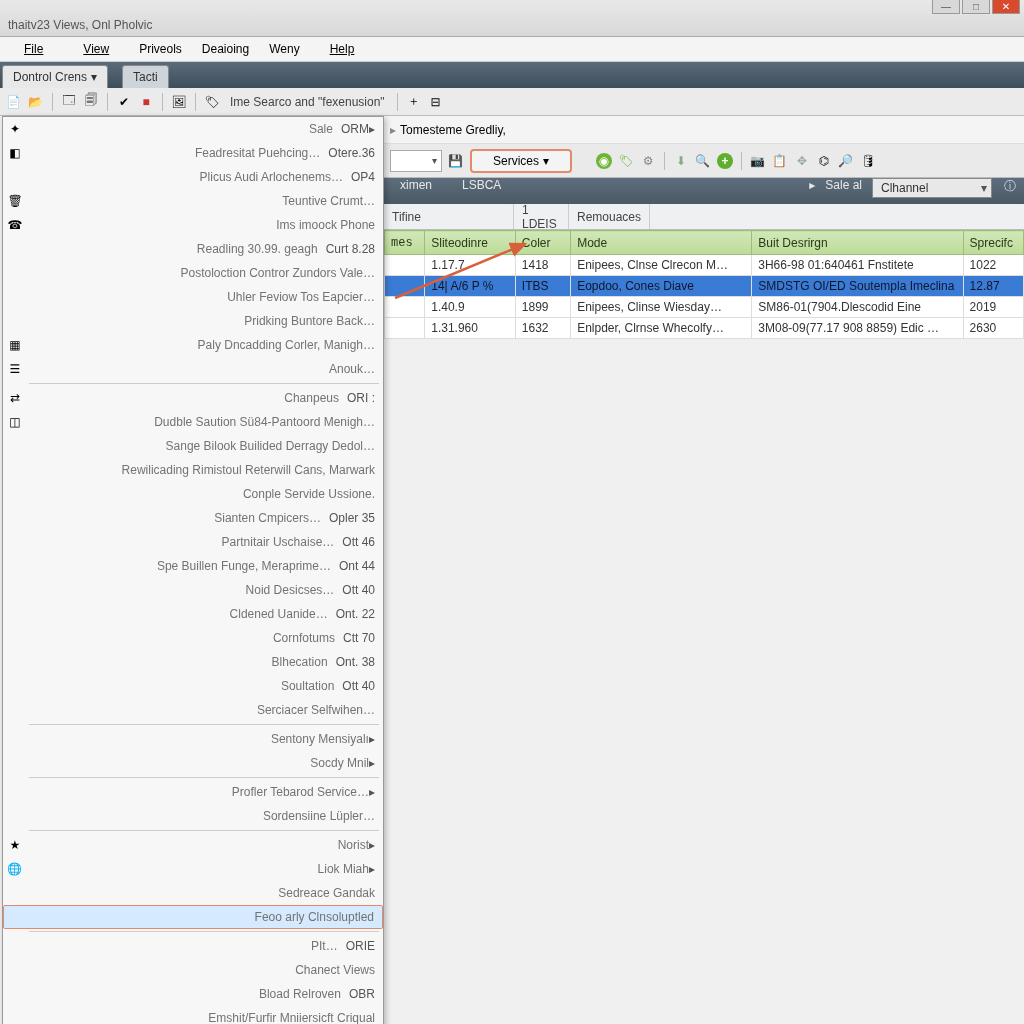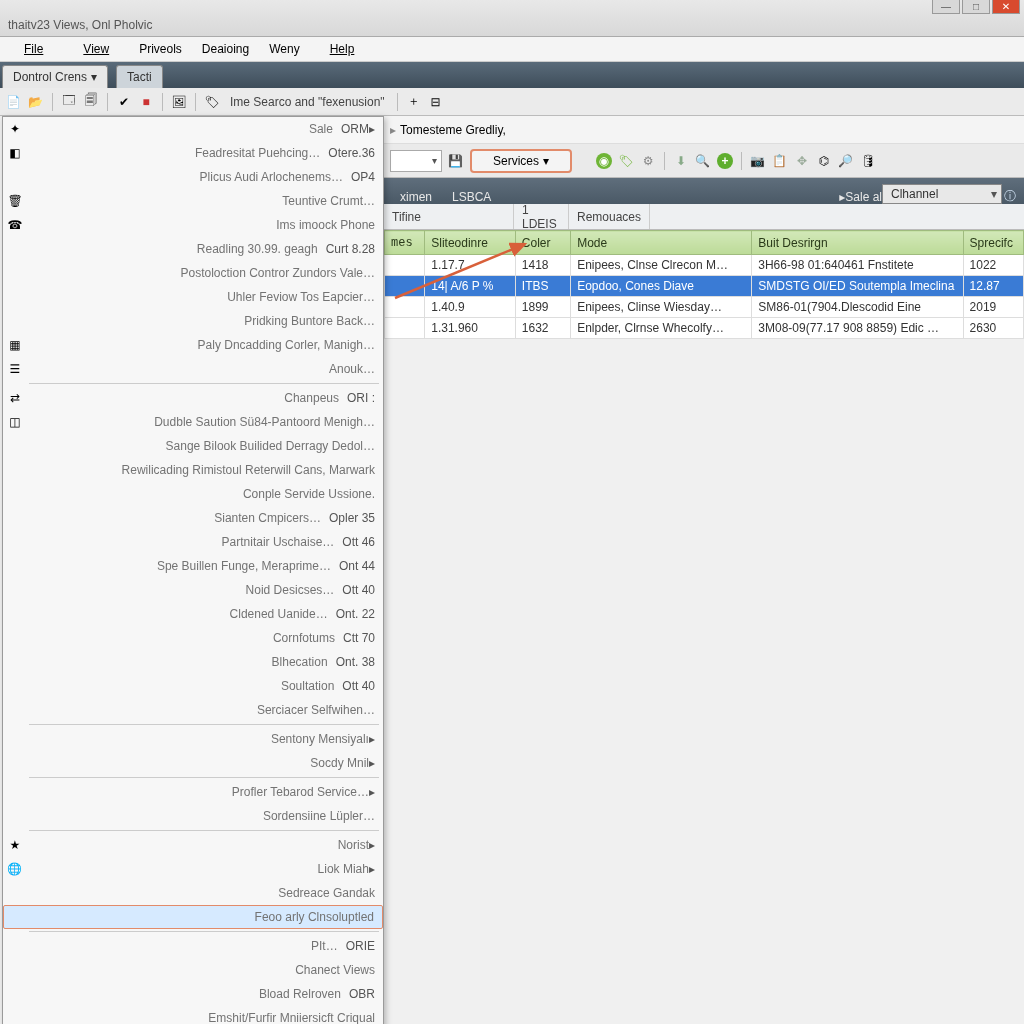--- a/index.html
+++ b/index.html
@@ -2,21 +2,21 @@
 <html><head>
 <meta charset="utf-8">
 <style>
 * { margin:0; padding:0; box-sizing:border-box; font-family:Tahoma,Segoe UI,sans-serif; font-size:12px; }
 body { background:#f0f0f0; width:1024px; height:1024px; overflow:hidden; position:relative; }
 .title-bar { height:19px; background:linear-gradient(#e8e8e8,#d8d8d8); border-bottom:1px solid #aaa; padding:18px 8px; color:#555; font-size:11px; }
 .menu-bar { height:25px; background:#f4f4f4; border-bottom:1px solid #ccc; display:flex; align-items:center; padding:0 4px; }
 .menu-bar span { padding:4px 10px; cursor:default; }
 .menu-bar span .ul { text-decoration:underline; }
 .tabs-bar { height:26px; background:linear-gradient(#5a6b7a,#3e4d5a); display:flex; align-items:flex-end; padding-left:2px; }
-.tab { background:#e8e8e8; color:#333; padding:4px 10px; border:1px solid #888; border-bottom:none; border-radius:3px 3px 0 0; margin-right:8px; display:flex; align-items:center; gap:4px; }
+.tab { background:#e8e8e8; color:#333; padding:4px 10px; border:1px solid #888; border-bottom:none; border-radius:3px 3px 0 0; margin-right:14px; display:flex; align-items:center; gap:4px; }
 .tab.inactive { background:#cdd4da; }
 .toolbar { height:28px; background:#ebebeb; border-bottom:1px solid #bbb; display:flex; align-items:center; padding:0 6px; gap:6px; }
 .tb-ico { width:16px; height:16px; display:inline-flex; align-items:center; justify-content:center; }
 .tb-sep { width:1px; height:18px; background:#bbb; margin:0 2px; }
 .tb-text { color:#444; padding:0 4px; }
 .content { position:relative; height:926px; }
 .dropdown-menu { position:absolute; left:2px; top:0; width:382px; background:#f7f7f7; border:1px solid #9a9a9a; box-shadow:2px 2px 6px rgba(0,0,0,0.25); z-index:10; }
 .dm-item { display:flex; align-items:center; height:24px; padding:0 8px 0 26px; position:relative; cursor:default; }
 .dm-item.highlighted { background:#d6eaff; border:1px solid #e28b6a; border-radius:2px; }
 .dm-item .lbl { flex:1; color:#737373; white-space:nowrap; overflow:hidden; text-overflow:ellipsis;text-align:right; }
@@ -27,30 +27,30 @@
 .right-pane { margin-left:384px; }
 .crumb-row { height:28px; display:flex; align-items:center; padding:0 6px; gap:4px; border-bottom:1px solid #ddd; background:#f4f4f4; }
 .crumb-arrow { color:#888; }
 .tool-row { height:34px; background:#eaeaea; border-bottom:1px solid #bbb; display:flex; align-items:center; padding:0 6px; gap:6px; }
 .dd-field { height:22px; background:#fff; border:1px solid #aaa; padding:0 18px 0 6px; display:flex; align-items:center; position:relative; min-width:50px; }
 .dd-field::after { content:"▾"; position:absolute; right:4px; color:#555; font-size:10px; }
 .services-btn { border:2px solid #e28b6a; border-radius:4px; padding:3px 21px; display:flex; align-items:flex-end; gap:4px; background:#f4f4f4; }
 .ico { width:16px; height:16px; display:inline-flex; align-items:center; justify-content:center; border-radius:2px; }
 .ico.grn { background:#6fb536; color:#fff; border-radius:50%; }
 .ico.plus { background:#5fae2e; color:#fff; border-radius:50%; font-weight:bold; }
-.nav-row { height:26px; background:linear-gradient(#5f6e7c,#4a5966); display:flex; align-items:flex-end; color:#e8e8e8; padding:0 6px; gap:0; }
+.nav-row { height:26px; background:linear-gradient(#5f6e7c,#4a5966); display:flex; align-items:flex-start; color:#e8e8e8; padding:0 6px; gap:10px; }
 .nav-row .seg { padding:0 10px; }
 .nav-row .dd { background:#e8e8e8; color:#333; padding:2px 20px 2px 8px; border:1px solid #888; position:relative; min-width:120px; }
 .nav-row .dd::after { content:"▾"; position:absolute; right:4px; color:#555; }
 .hdr-row { height:26px; background:#eef0f2; border-bottom:1px solid #bbb; display:flex; align-items:center; }
 .hdr-row span { padding:0 8px; border-right:1px solid #ccc; height:100%; display:flex; align-items:center; color:#444; }
 .tbl { border-collapse:collapse; width:100%; }
 .tbl th { background:linear-gradient(#d2e8b8,#bcdb98); border:1px solid #9fbb7e; padding:4px 6px; text-align:left; font-weight:normal; color:#2a3a1a; height:24px; }
 .tbl td { border:1px solid #ddd; padding:3px 6px; height:21px; background:#fff; color:#333; white-space:nowrap; overflow:hidden; }
-.tbl tr.sel td { background:#3a7bd5; color:#ffffff; }
+.tbl tr.sel td { background:#3a7bd5; color:#0f172a; }
 .arrow-annot { position:absolute; left:395px; top:122px; pointer-events:none; z-index:20; }
 .arrow-annot svg { overflow:visible; }
 .win-ctrl { position:absolute; right:4px; top:-2px; display:flex; gap:2px; }
 .win-btn { width:28px; height:16px; background:#d8d8d8; border:1px solid #999; font-size:10px; display:flex; align-items:center; justify-content:center; }
 .win-btn.close { background:#d84a2e; color:#fff; }
 </style>
 </head>
 <body>
 
 <div class="title-bar">

